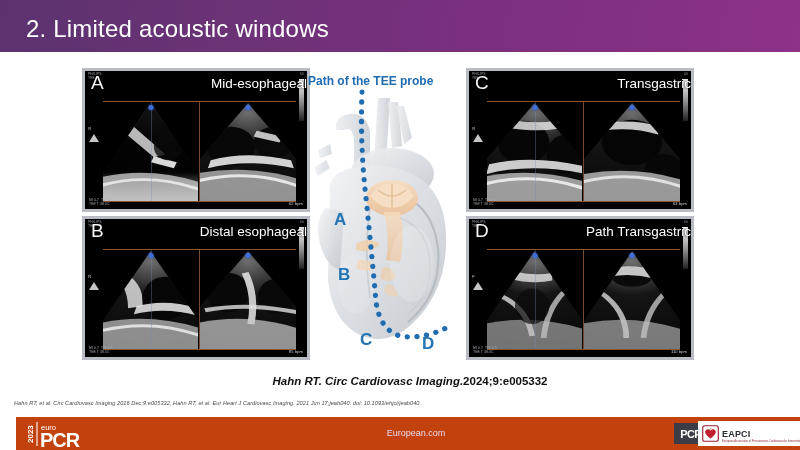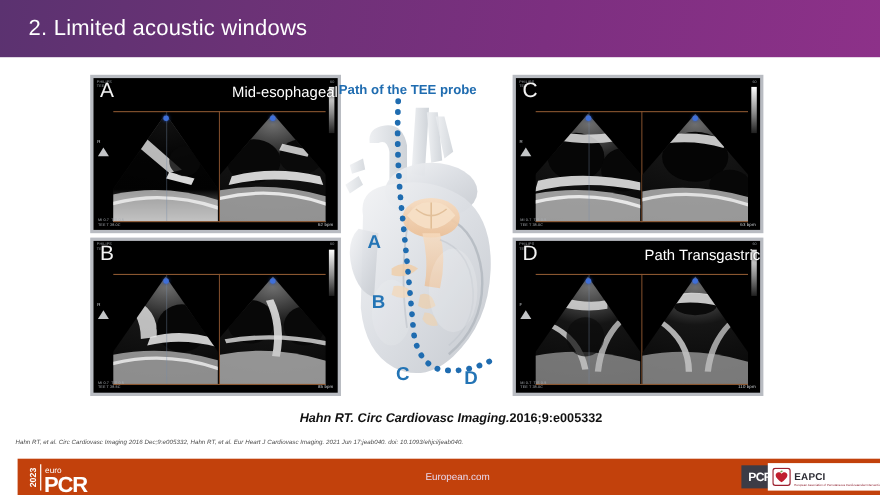--- a/index.html
+++ b/index.html
@@ -11,21 +11,21 @@
   }
   .slide{position:absolute;inset:0;width:800px;height:450px;background:#fff;}
 
   
   .header{
     position:absolute;left:0;top:0;width:800px;height:52px;
     background:linear-gradient(100deg,#5b3270 0%,#6b3276 28%,#7c2f80 62%,#8d3189 100%);
   }
   .header-title{
     position:absolute;left:26px;top:15px;
-    color:#ffffff;font-size:20px;font-weight:400;letter-spacing:.2px;
+    color:#ffffff;font-size:24px;font-weight:400;letter-spacing:.2px;
     white-space:nowrap;
   }
 
   
   .panel{position:absolute;background:#b9bcc2;padding:3px;box-sizing:border-box;}
   .panel-inner{position:relative;width:100%;height:100%;background:#000;overflow:hidden;}
   .panel-label{
     position:absolute;left:6px;top:2px;color:#f2f2f2;
     font-size:19px;font-weight:400;line-height:1;z-index:6;
   }
@@ -192,20 +192,21 @@
       <div class="machine-txt bpm">62 bpm</div>
     </div>
   </div>
 
   <div class="panel" style="left:82px;top:216px;width:228px;height:144px;">
     <div class="panel-inner">
       <div class="machine-txt">PHILIPS
 TEE</div>
       <div class="machine-txt br">60</div>
       <div class="panel-label">B</div>
+      <div class="panel-title">Distal esophageal</div>
       <div class="orient-lbl">R</div>
       <div class="orient-tri"></div>
       <div class="depthbar"></div>
       <div class="sectors">
         <div class="sector-box">
           <div class="midline"></div>
           <svg class="fan" viewBox="0 0 100 100" preserveAspectRatio="none">
             <rect width="100" height="100" fill="url(#a1)"></rect>
             <path d="M26 18 Q46 30 44 56 L34 58 Q34 32 20 22 Z" fill="#dcdcdc" opacity=".85"></path>
             <ellipse cx="60" cy="48" rx="16" ry="22" fill="#070707"></ellipse>
@@ -233,20 +234,21 @@
       <div class="machine-txt bpm">85 bpm</div>
     </div>
   </div>
 
   <div class="panel" style="left:466px;top:68px;width:228px;height:144px;">
     <div class="panel-inner">
       <div class="machine-txt">PHILIPS
 TEE</div>
       <div class="machine-txt br">60</div>
       <div class="panel-label">C</div>
+      <div class="panel-title">Transgastric</div>
       <div class="orient-lbl">R</div>
       <div class="orient-tri"></div>
       <div class="depthbar"></div>
       <div class="sectors">
         <div class="sector-box">
           <div class="midline"></div>
           <svg class="fan wide" viewBox="0 0 100 100" preserveAspectRatio="none">
             <rect width="100" height="100" fill="url(#a1)"></rect>
             <ellipse cx="42" cy="40" rx="18" ry="22" fill="#060606"></ellipse>
             <ellipse cx="72" cy="52" rx="14" ry="20" fill="#070707"></ellipse>
@@ -375,21 +377,21 @@
       <path d="M62 4 Q60 60 66 110 Q72 168 76 214 Q80 242 100 248 Q124 252 150 238" fill="none" stroke="#1f6cb0" stroke-width="5.2" stroke-linecap="round" stroke-dasharray="0.2 9.5"></path>
     </svg>
 
     <div class="pathlabel" style="left:34px;top:148px;">A</div>
     <div class="pathlabel" style="left:38px;top:203px;">B</div>
     <div class="pathlabel" style="left:60px;top:268px;">C</div>
     <div class="pathlabel" style="left:122px;top:272px;">D</div>
   </div>
 
   <div class="main-cite">
-    <i>Hahn RT. Circ Cardiovasc Imaging.</i><span>2016;9:e005332</span>
+    <i>Hahn RT. Circ Cardiovasc Imaging.</i><span>2024;9:e005332</span>
   </div>
   <div class="small-cite">Hahn RT, et al. Circ Cardiovasc Imaging 2016 Dec;9:e005332, Hahn RT, et al. Eur Heart J Cardiovasc Imaging. 2021 Jun 17;jeab040. doi: 10.1093/ehjci/jeab040.</div>
 
   <div class="footer">
     <svg class="logo-euro" viewBox="0 0 110 28">
       <text x="9" y="23" fill="#ffffff" font-size="8" font-family="Liberation Sans, sans-serif" font-weight="bold" transform="rotate(-90 9 23)">2023</text>
       <line x1="13" y1="2" x2="13" y2="26" stroke="#ffffff" stroke-width="1.1"></line>
       <text x="17" y="10" fill="#ffffff" font-size="7.5" font-family="Liberation Sans, sans-serif">euro</text>
       <text x="16" y="27" fill="#ffffff" font-size="20" font-weight="bold" font-family="Liberation Sans, sans-serif" letter-spacing="-1">PCR</text>
     </svg>

